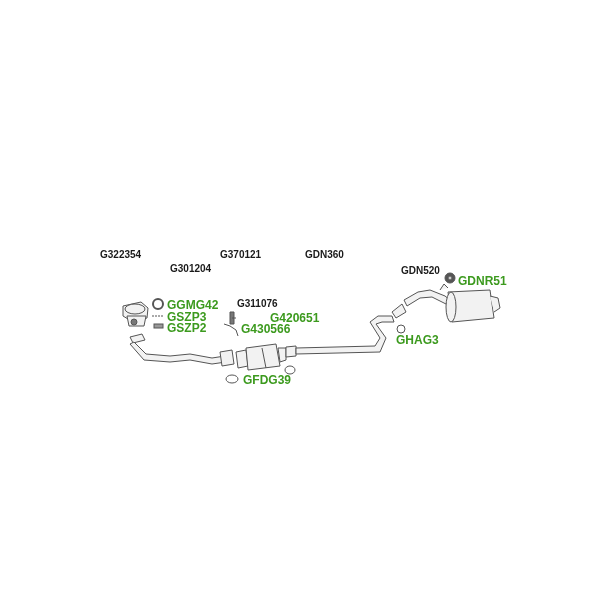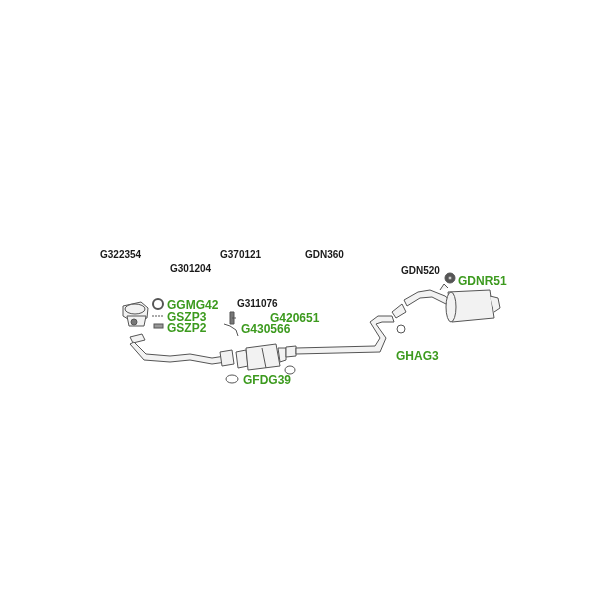--- a/index.html
+++ b/index.html
@@ -65,14 +65,14 @@
     <circle cx="450" cy="278" r="2" fill="#ccc"></circle>
   </g>
 </svg>
 
 <div class="part" style="left:167px;top:299px;">GGMG42</div>
 <div class="part" style="left:167px;top:311px;">GSZP3</div>
 <div class="part" style="left:167px;top:322px;">GSZP2</div>
 <div class="part" style="left:241px;top:312px;margin-left:29px;">G420651</div>
 <div class="part" style="left:241px;top:323px;">G430566</div>
 <div class="part" style="left:243px;top:374px;">GFDG39</div>
-<div class="part" style="left:396px;top:350px;">GHAG3</div>
+<div class="part" style="left:396px;top:334px;">GHAG3</div>
 <div class="part" style="left:458px;top:275px;">GDNR51</div>
 
 </body></html>

